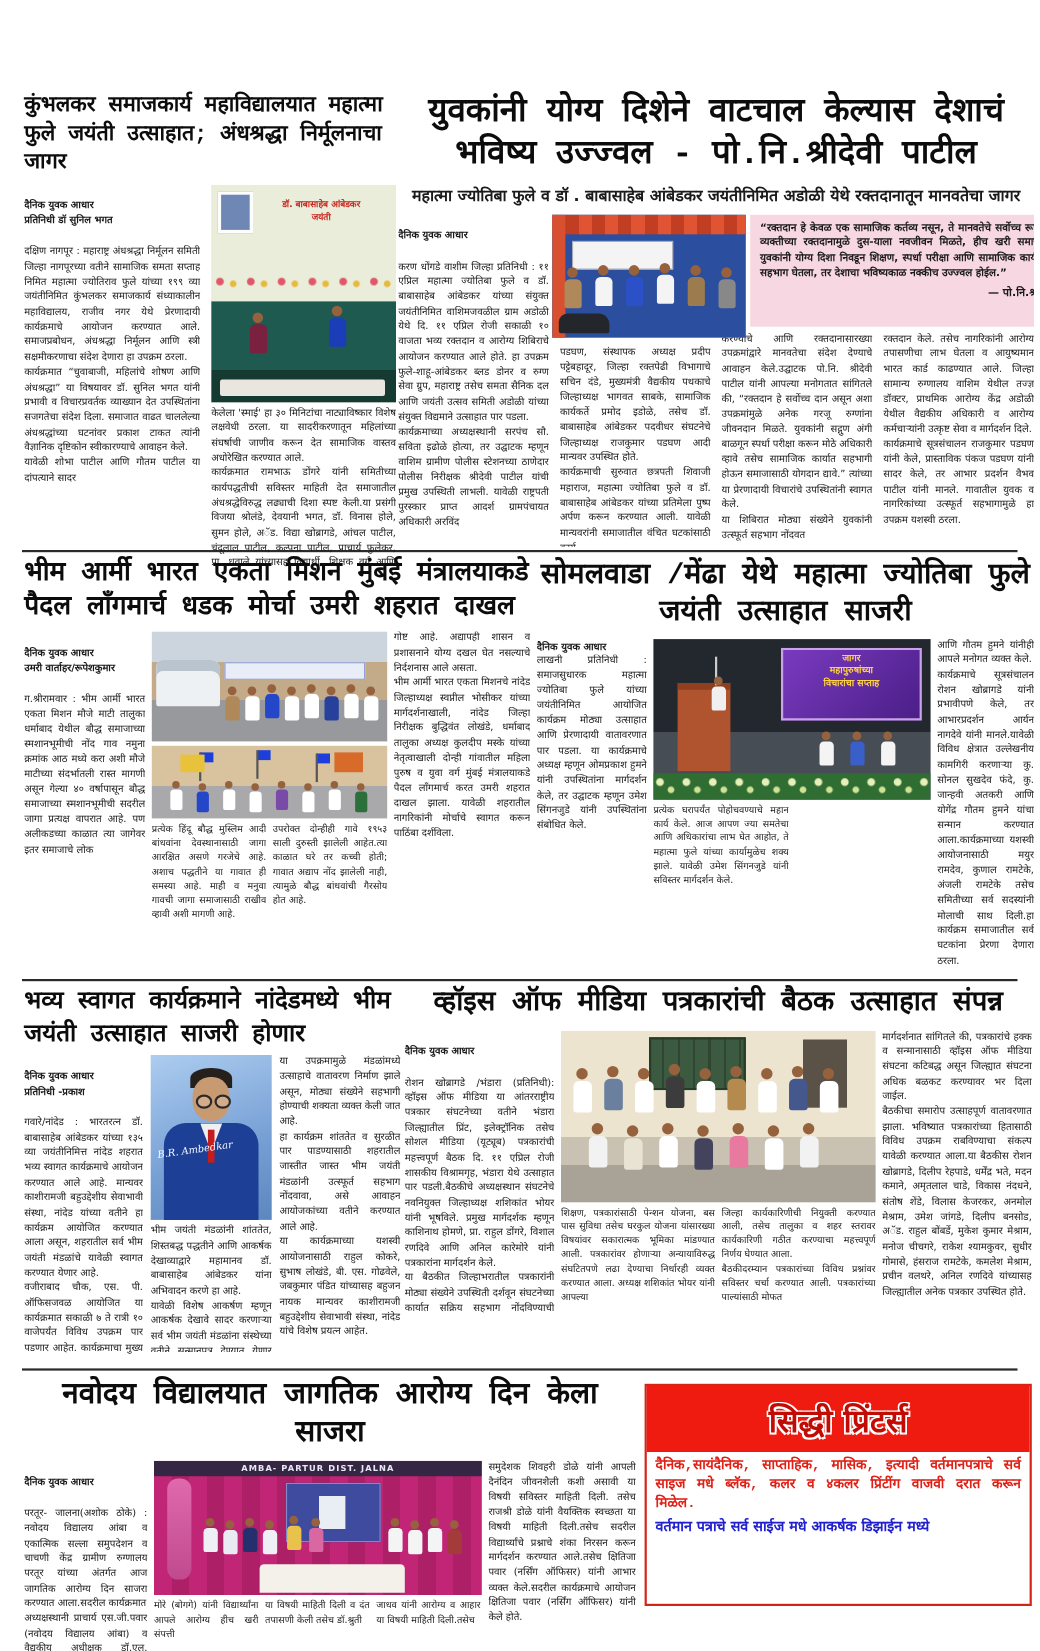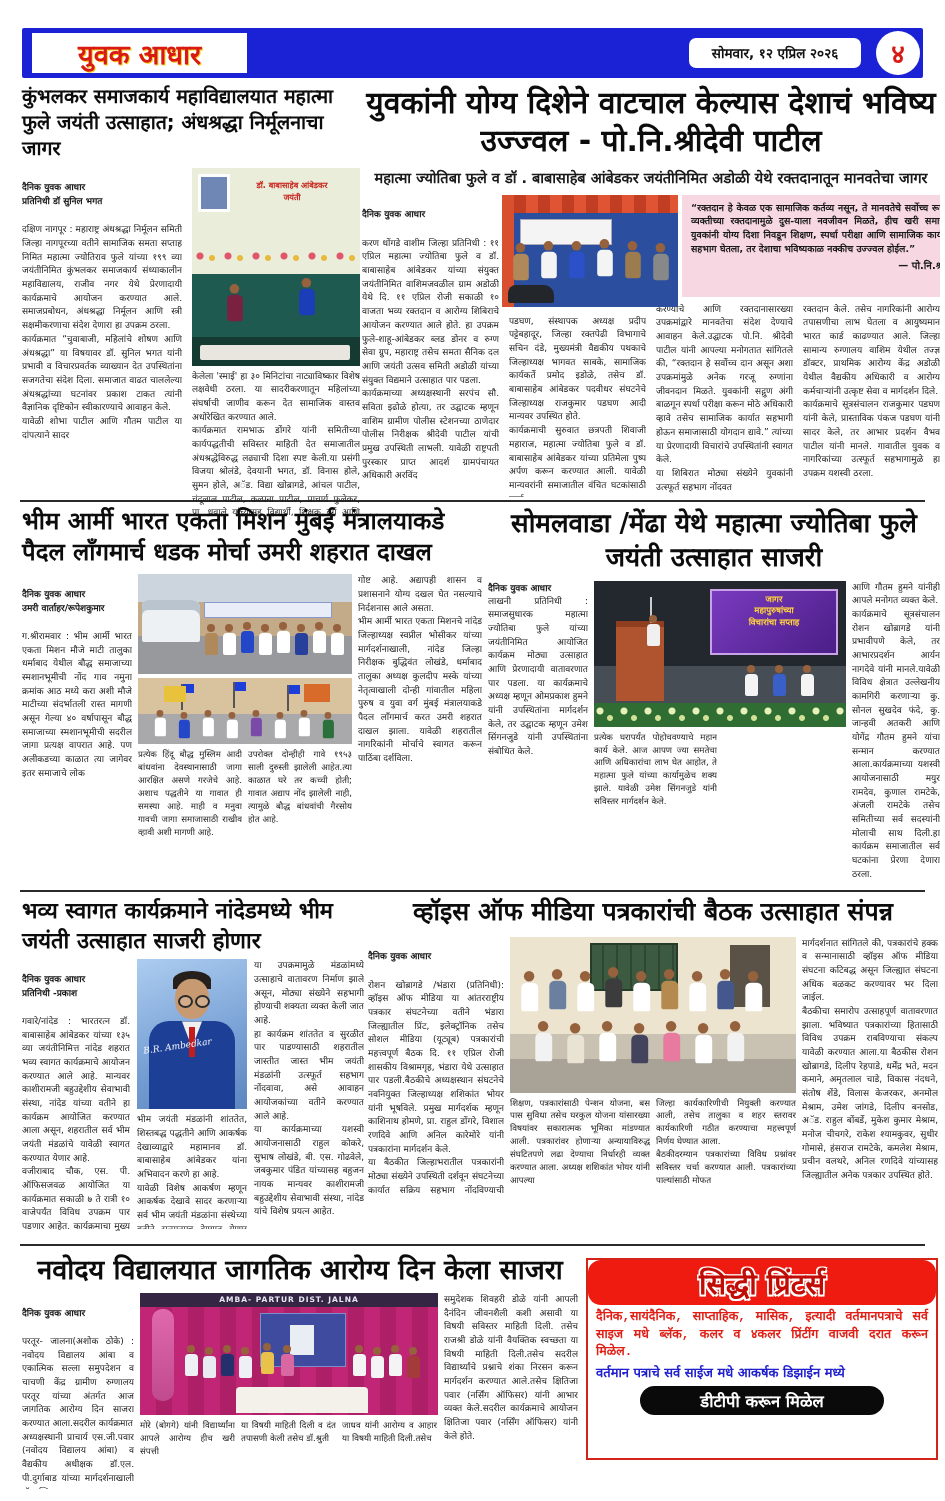--- a/index.html
+++ b/index.html
@@ -7,21 +7,21 @@
   
   .masthead{position:absolute;left:22px;top:28px;width:901px;height:50px;background:#1b22d6;border-radius:2px;}
   .logo-box{position:absolute;left:10px;top:5px;width:215px;height:40px;background:#fff;display:flex;align-items:center;justify-content:center;}
   .logo-box span{font-size:27px;font-weight:bold;color:#d91a14;text-shadow:1px 1px 0 #f7d21c;}
   .date-box{position:absolute;right:62px;top:10px;width:172px;height:30px;background:#fff;border-radius:7px;display:flex;align-items:center;justify-content:center;font-size:13.5px;font-weight:bold;color:#111;}
   .page-circle{position:absolute;right:3px;top:3px;width:44px;height:44px;background:#fff;border-radius:50%;display:flex;align-items:center;justify-content:center;font-size:26px;font-weight:bold;color:#d91a14;}
   
   .rule{position:absolute;left:20px;width:905px;height:2px;background:#2a2a2a;}
   
   .art{position:absolute;}
-  .hl{font-weight:bold;color:#0c0c0c;margin:0;}
+  .hl{font-weight:bold;color:#0c0c0c;margin:0;font-family:Liberation Mono, monospace;}
   .bodyrow{display:flex;overflow:hidden;}
   .col{font-size:9px;line-height:1.52;text-align:justify;white-space:pre-line;overflow:hidden;color:#191919;}
   .byl{font-weight:bold;white-space:pre-line;margin-bottom:1px;}
   .subcol{font-size:8.6px;line-height:1.5;text-align:justify;white-space:pre-line;overflow:hidden;}
   
   .photo{position:relative;overflow:hidden;background:#cfcfcf;}
   .pp{position:absolute;width:14px;height:34px;}
   .pp i{display:block;width:8px;height:8px;border-radius:50%;background:var(--h,#96613d);margin:0 auto;}
   .pp b{display:block;width:13px;height:22px;border-radius:4px 4px 2px 2px;background:var(--c,#f2f2f2);margin:1px auto 0;}
   .s12{transform:scale(1.2);transform-origin:top left;}
@@ -104,40 +104,33 @@
   .artE .bodyrow{margin-top:4px;height:272px;gap:7px;}
   .artF{left:368px;top:896px;width:570px;}
   .artF .hl{font-size:25px;line-height:1.3;text-align:center;}
   .banner-red{margin:6px 18px 0;background:#e62520;color:#fff;font-size:16.5px;font-weight:bold;text-align:center;padding:4px 2px;}
   .artF .bodyrow{margin-top:8px;height:258px;gap:6px;}
   .artG{left:22px;top:1252px;width:556px;}
   .artG .hl{font-size:27px;line-height:1.3;text-align:center;}
   .artG .bodyrow{margin-top:6px;height:196px;gap:6px;}
   
   .ad{position:absolute;left:586px;top:1258px;width:352px;height:202px;border:2.5px solid #d42418;background:#fff;box-sizing:border-box;}
-  .ad-title{background:#ef1a10;height:45px;display:flex;align-items:center;justify-content:center;font-size:29px;font-weight:bold;color:#c00c04;text-shadow:-1.5px -1.5px 0 #fff,1.5px -1.5px 0 #fff,-1.5px 1.5px 0 #fff,1.5px 1.5px 0 #fff;border-radius:13px;}
+  .ad-title{background:#ef1a10;height:60px;display:flex;align-items:center;justify-content:center;font-size:29px;font-weight:bold;color:#c00c04;text-shadow:-1.5px -1.5px 0 #fff,1.5px -1.5px 0 #fff,-1.5px 1.5px 0 #fff,1.5px 1.5px 0 #fff;}
   .ad-line1{font-size:12.5px;font-weight:bold;color:#e02016;line-height:1.4;padding:4px 8px 1px;text-align:justify;font-family:Liberation Mono, monospace;}
   .ad-line2{font-size:13px;font-weight:bold;color:#2020cf;padding:0 8px;}
   .ad-pill{margin:5px auto 0;width:244px;background:#0a0a0a;color:#fff;font-size:16.5px;font-weight:bold;text-align:center;border-radius:16px;padding:3px 0;}
   .ad-call{margin-top:6px;background:#f4ee82;display:flex;align-items:center;height:34px;}
   .ad-call .cl{background:#ef1a10;color:#fff;font-size:19px;font-weight:bold;padding:3px 12px;margin-left:6px;border-radius:2px;}
   .ad-call .ph{color:#2a1fd0;font-size:20px;font-weight:bold;margin-left:12px;letter-spacing:.5px;}
 </style>
 </head>
 <body>
 
 <div class="page">
 
-  <header class="masthead">
-    <div class="logo-box">
-      <span>युवक आधार</span>
-    </div>
-    <div class="date-box">सोमवार, १२ एप्रिल २०२६</div>
-    <div class="page-circle">४</div>
-  </header>
 
   <div class="rule" style="top:500px"></div>
   <div class="rule" style="top:890px"></div>
   <div class="rule" style="top:1244px"></div>
 
   <section class="art artA">
     <h2 class="hl">कुंभलकर समाजकार्य महाविद्यालयात महात्मा फुले जयंती उत्साहात; अंधश्रद्धा निर्मूलनाचा जागर</h2>
     <div class="bodyrow">
       <div class="col" style="width:160px">
         <div class="byl">दैनिक युवक आधार
@@ -537,16 +530,15 @@
         </div>
       </div>
       <div class="col" style="width:134px">समुदेशक शिवहरी डोळे यांनी आपली दैनंदिन जीवनशैली कशी असावी या विषयी सविस्तर माहिती दिली. तसेच राजश्री डोळे यांनी वैयक्तिक स्वच्छता या विषयी माहिती दिली.तसेच सदरील विद्यार्थ्यांचे प्रश्नाचे शंका निरसन करून मार्गदर्शन करण्यात आले.तसेच क्षितिजा पवार (नर्सिंग ऑफिसर) यांनी आभार व्यक्त केले.सदरील कार्यक्रमाचे आयोजन क्षितिजा पवार (नर्सिंग ऑफिसर) यांनी केले होते.</div>
     </div>
   </section>
 
   <aside class="ad">
     <div class="ad-title">सिद्धी प्रिंटर्स</div>
     <div class="ad-line1">दैनिक,सायंदैनिक, साप्ताहिक, मासिक, इत्यादी वर्तमानपत्राचे सर्व साइज मधे ब्लॅक, कलर व ४कलर प्रिंटींग वाजवी दरात करून मिळेल.</div>
     <div class="ad-line2">वर्तमान पत्राचे सर्व साईज मधे आकर्षक डिझाईन मध्ये</div>
-    <div class="ad-pill">डीटीपी करून मिळेल</div>
   </aside>
 
 </div>
 
 </body></html>

